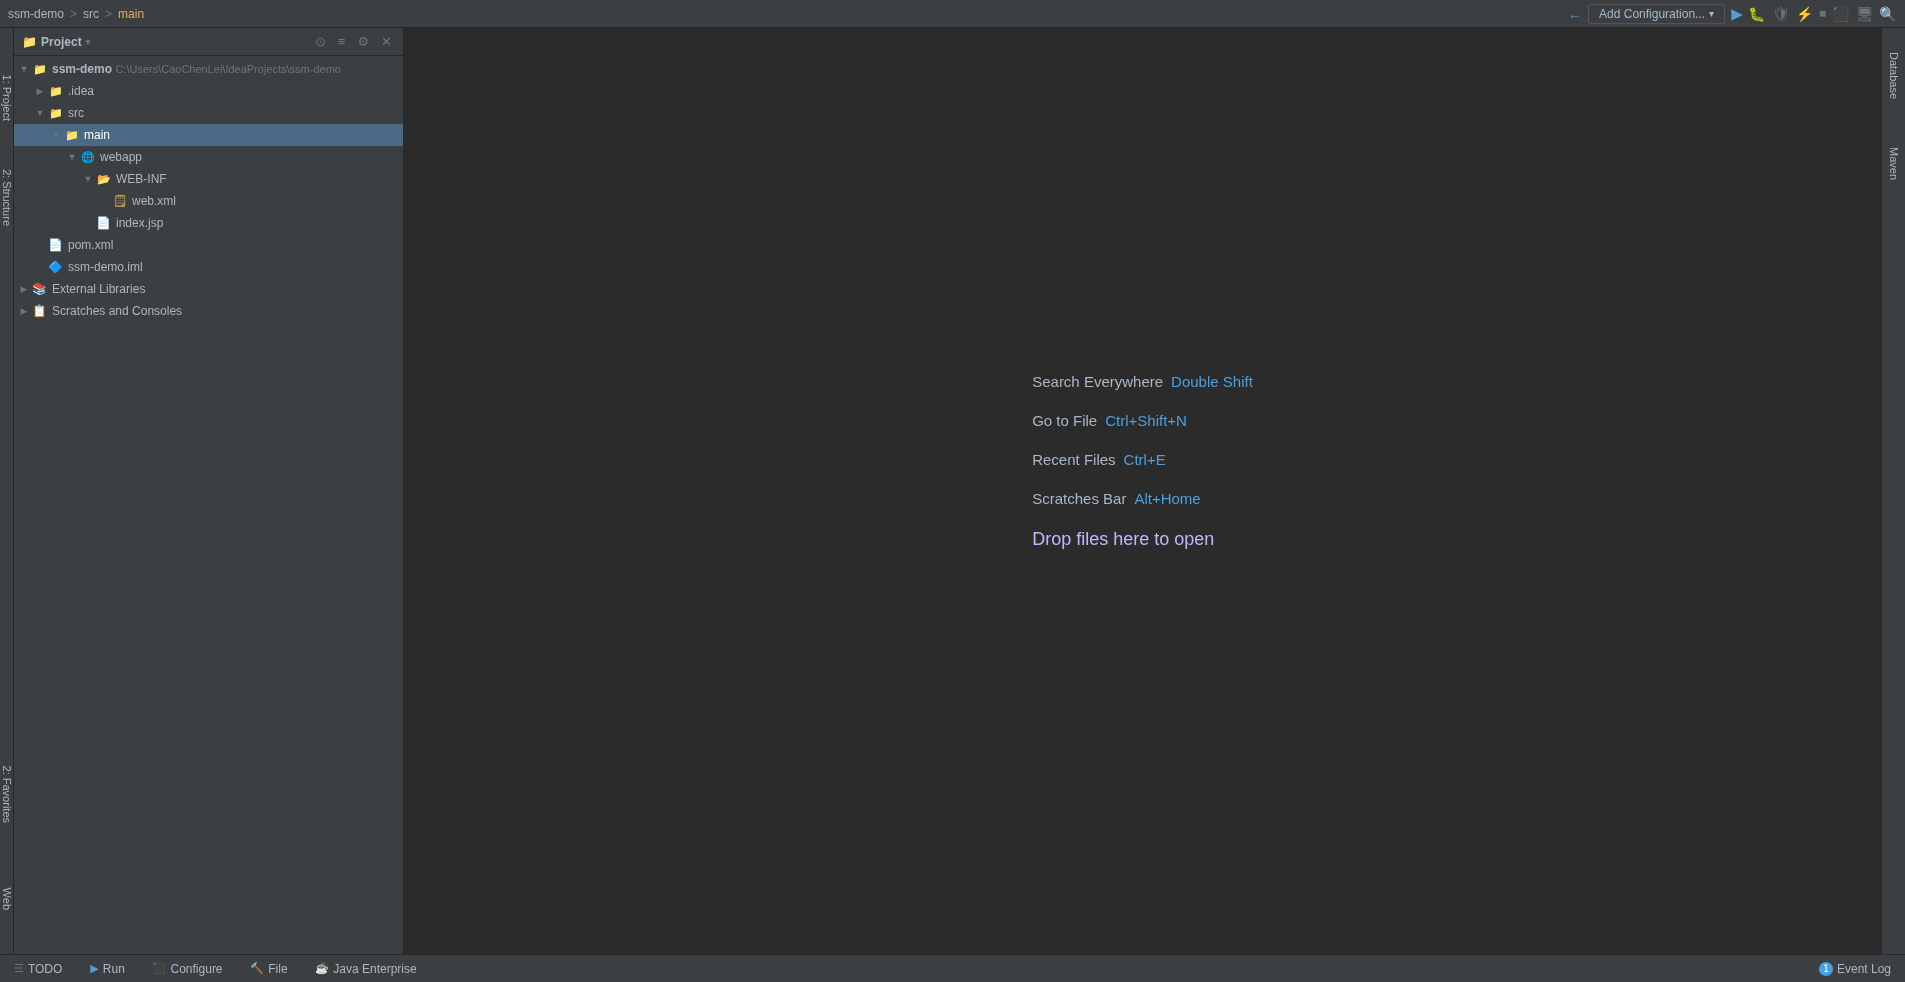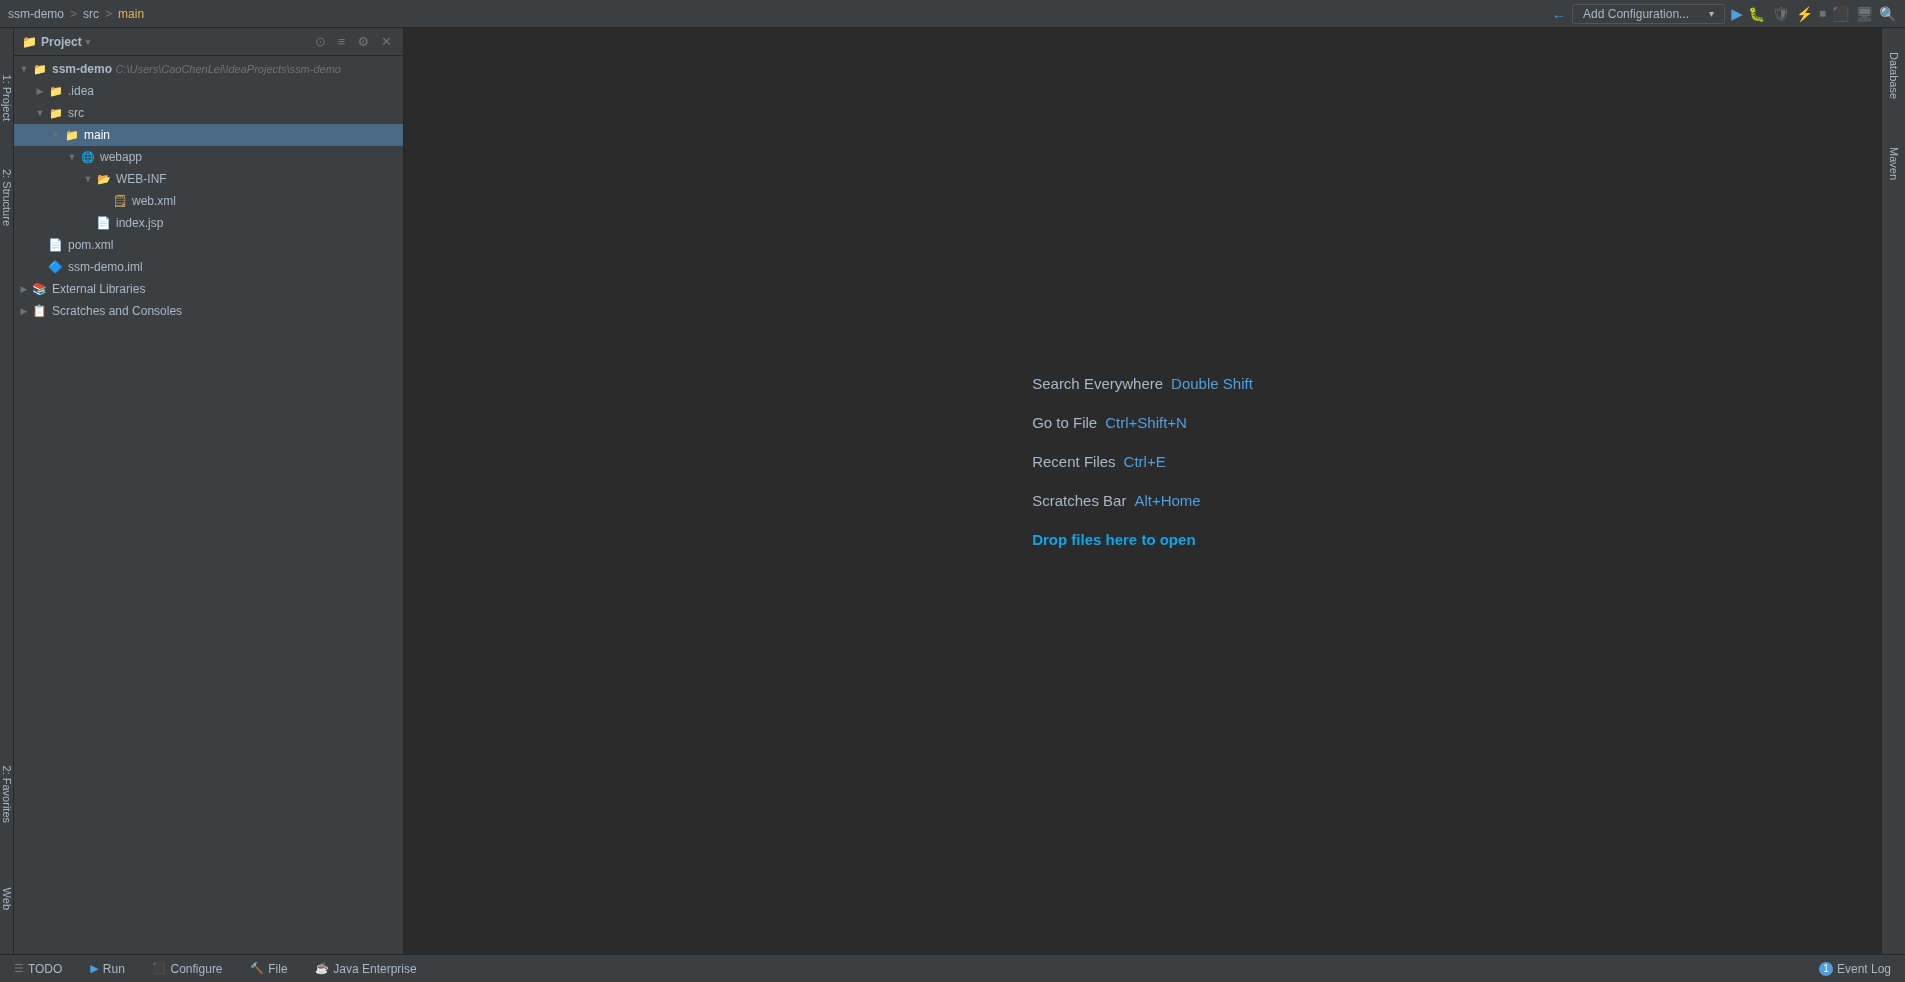--- a/index.html
+++ b/index.html
@@ -41,21 +41,21 @@
     .add-config-btn {
       background: transparent;
       border: 1px solid #555;
       color: #a9b7c6;
       padding: 2px 10px;
       font-size: 12px;
       cursor: pointer;
       border-radius: 2px;
       display: flex;
       align-items: center;
-      gap: 20px;
+      gap: 4px;
     }
 
     
     .main-layout {
       display: flex;
       flex: 1;
       overflow: hidden;
     }
 
     
@@ -167,23 +167,22 @@
       gap: 8px;
       font-size: 15px;
     }
     .welcome-label {
       color: #a9b7c6;
     }
     .welcome-shortcut {
       color: #4e9fde;
     }
     .drop-text {
-      font-size: 15px;
-      color: #0ea5e9;
-      font-weight: bold;
+      font-size: 18px;
+      color: #c4b5fd;
     }
 
     
     .right-tabs {
       width: 24px;
       background: #3c3f41;
       display: flex;
       flex-direction: column;
       align-items: center;
       border-left: 1px solid #282828;
@@ -331,21 +330,21 @@
         <span class="header-icon" title="Hide">✕</span>
       </div>
     </div>
 
     <div class="tree">
 
       <div class="tree-item indent-0">
         <span class="tree-arrow">▼</span>
         <span class="tree-icon folder-yellow">📁</span>
         <span class="tree-label">
-          <b>ssm-demo</b> <span style="color:#6e7374; font-size:11px;font-style:italic;">C:\Users\CaoChenLei\IdeaProjects\ssm-demo</span>
+          <b>ssm-demo</b> <span style="color:#6e7374; font-size:11px;">C:\Users\CaoChenLei\IdeaProjects\ssm-demo</span>
         </span>
       </div>
 
       <div class="tree-item indent-1">
         <span class="tree-arrow">▶</span>
         <span class="tree-icon" style="color:#dcb167;">📁</span>
         <span class="tree-label">.idea</span>
       </div>
 
       <div class="tree-item indent-1">

